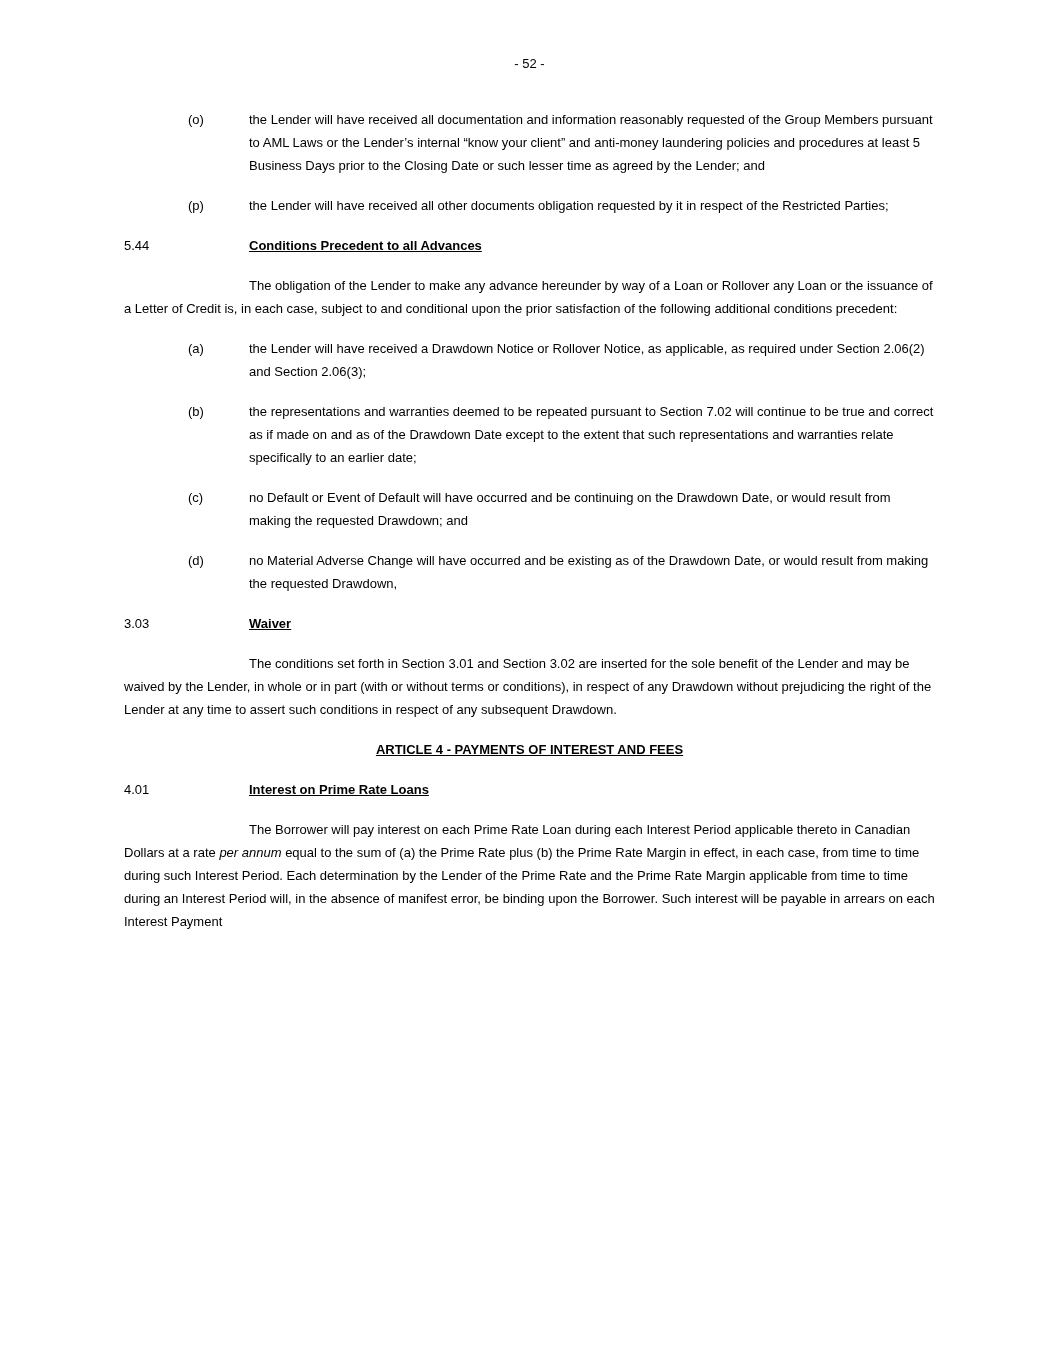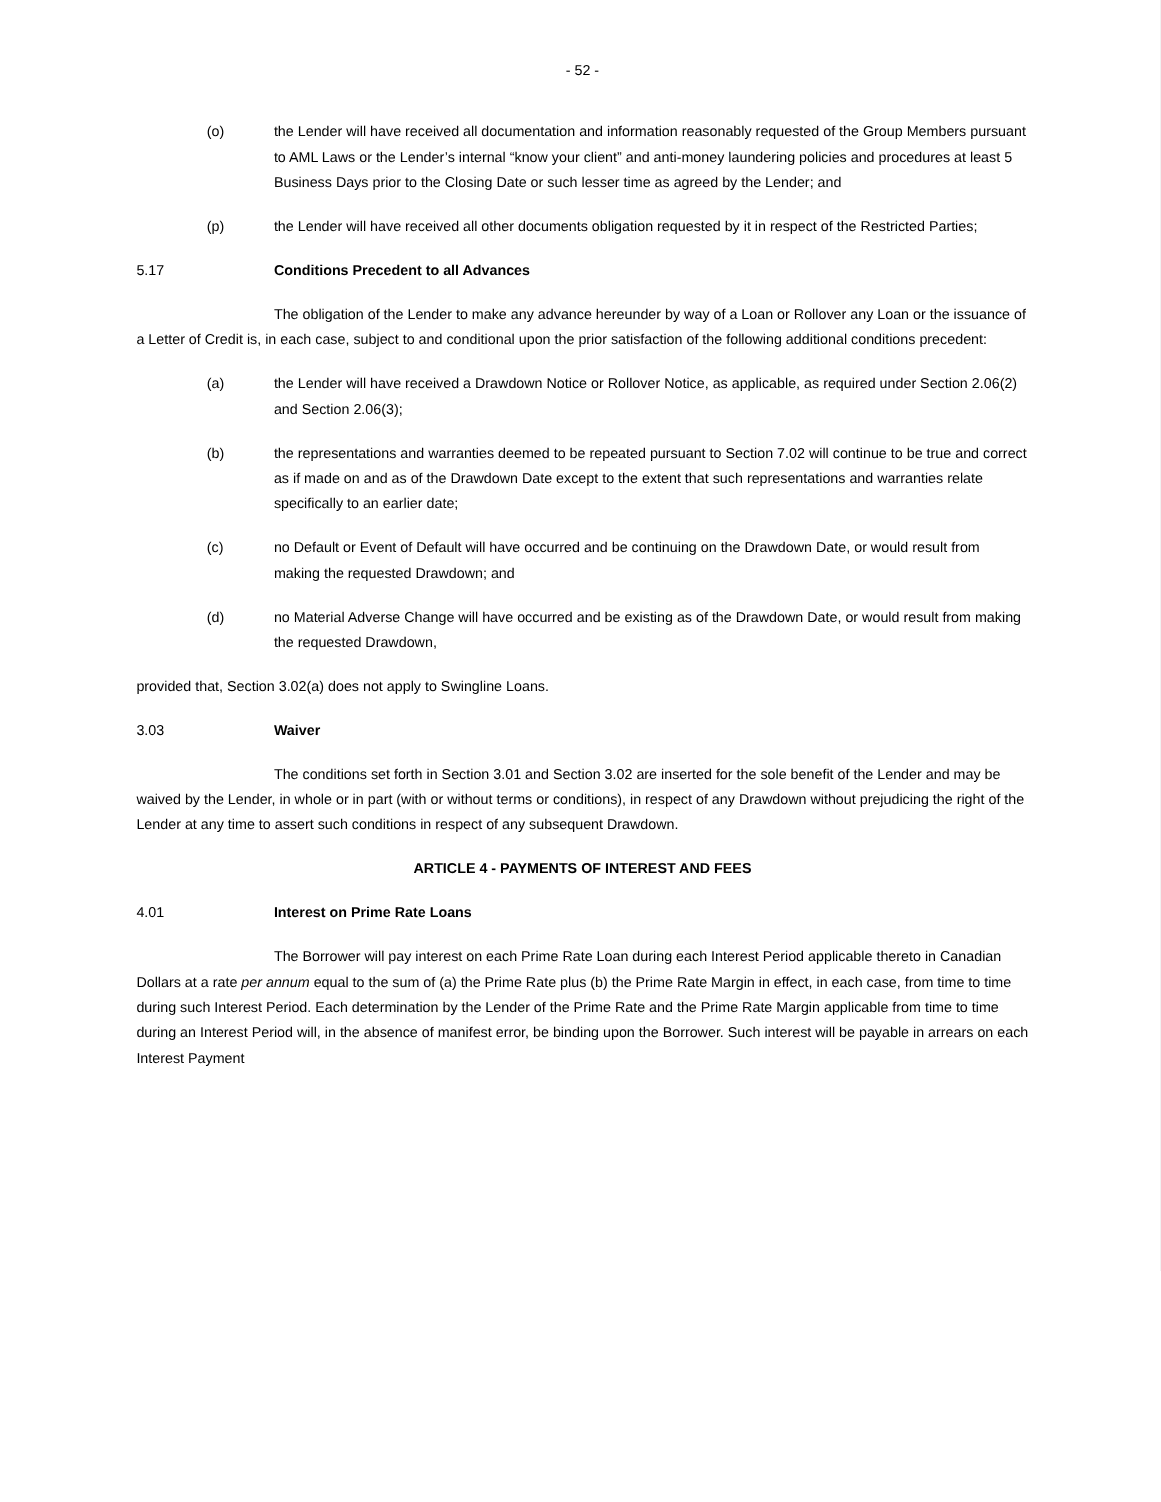--- a/index.html
+++ b/index.html
@@ -43,24 +43,26 @@
     display: flex;
     margin: 8px 0 17px 0;
   }
   .section-heading .num {
     flex: 0 0 125px;
     width: 125px;
     font-weight: normal;
   }
   .section-heading .title {
     font-weight: bold;
+    text-decoration: underline;
   }
   .center-heading {
     text-align: center;
     font-weight: bold;
+    text-decoration: underline;
     margin: 8px 0 17px 0;
   }
   .italic { font-style: italic; }
 </style>
 </head>
 <body>
 
 <div class="page">
 
   <div class="page-number">- 52 -</div>
@@ -70,21 +72,21 @@
     <div class="text">the Lender will have received all documentation and information reasonably requested of the Group Members pursuant to AML Laws or the Lender’s internal “know your client” and anti-money laundering policies and procedures at least 5 Business Days prior to the Closing Date or such lesser time as agreed by the Lender; and</div>
   </div>
 
   <div class="list-item">
     <span class="label">(p)</span>
     <div class="text">the Lender will have received all other documents obligation requested by it in respect of the Restricted Parties;</div>
   </div>
 
 
   <div class="section-heading">
-    <span class="num">5.17</span>
+    <span class="num">5.44</span>
     <span class="title">Conditions Precedent to all Advances</span>
   </div>
 
   <div class="para first-indent">The obligation of the Lender to make any advance hereunder by way of a Loan or Rollover any Loan or the issuance of a Letter of Credit is, in each case, subject to and conditional upon the prior satisfaction of the following additional conditions precedent:</div>
 
   <div class="list-item">
     <span class="label">(a)</span>
     <div class="text">the Lender will have received a Drawdown Notice or Rollover Notice, as applicable, as required under Section 2.06(2) and Section 2.06(3);</div>
   </div>
 
@@ -96,21 +98,20 @@
   <div class="list-item">
     <span class="label">(c)</span>
     <div class="text">no Default or Event of Default will have occurred and be continuing on the Drawdown Date, or would result from making the requested Drawdown; and</div>
   </div>
 
   <div class="list-item">
     <span class="label">(d)</span>
     <div class="text">no Material Adverse Change will have occurred and be existing as of the Drawdown Date, or would result from making the requested Drawdown,</div>
   </div>
 
-  <div class="para">provided that, Section 3.02(a) does not apply to Swingline Loans.</div>
 
   <div class="section-heading">
     <span class="num">3.03</span>
     <span class="title">Waiver</span>
   </div>
 
   <div class="para first-indent">The conditions set forth in Section 3.01 and Section 3.02 are inserted for the sole benefit of the Lender and may be waived by the Lender, in whole or in part (with or without terms or conditions), in respect of any Drawdown without prejudicing the right of the Lender at any time to assert such conditions in respect of any subsequent Drawdown.</div>
 
   <div class="center-heading">ARTICLE 4 - PAYMENTS OF INTEREST AND FEES</div>
 

